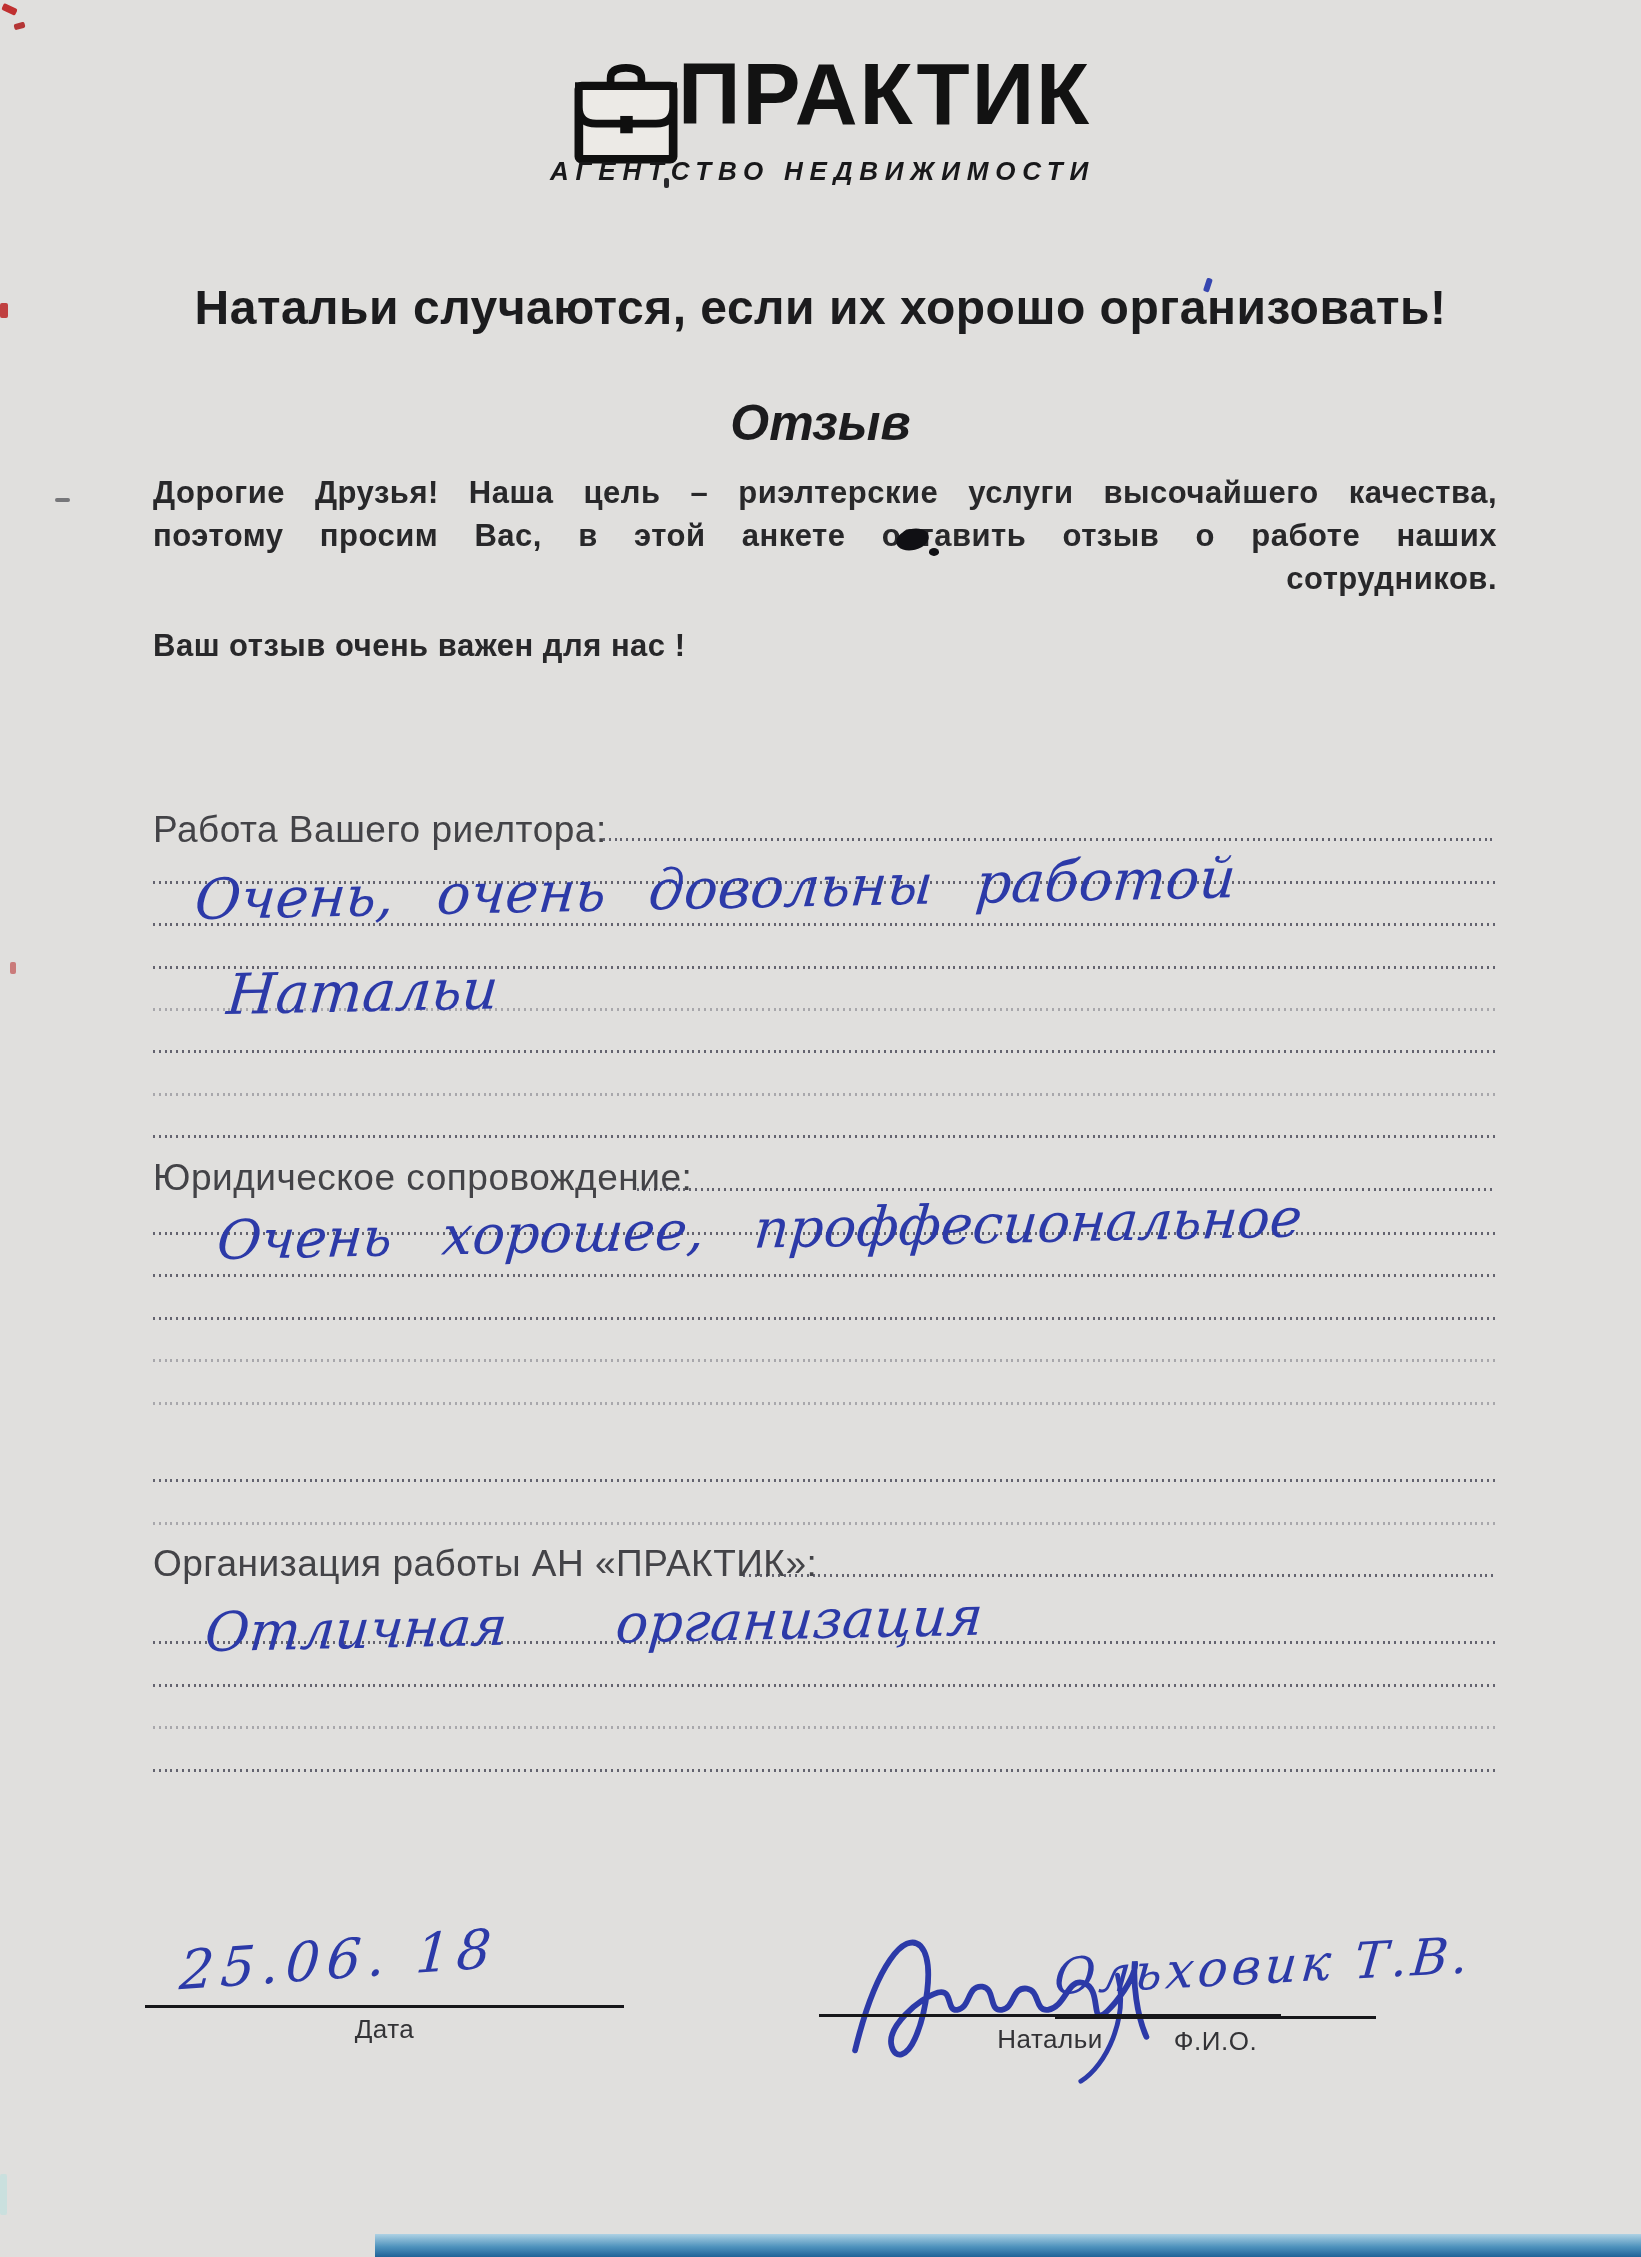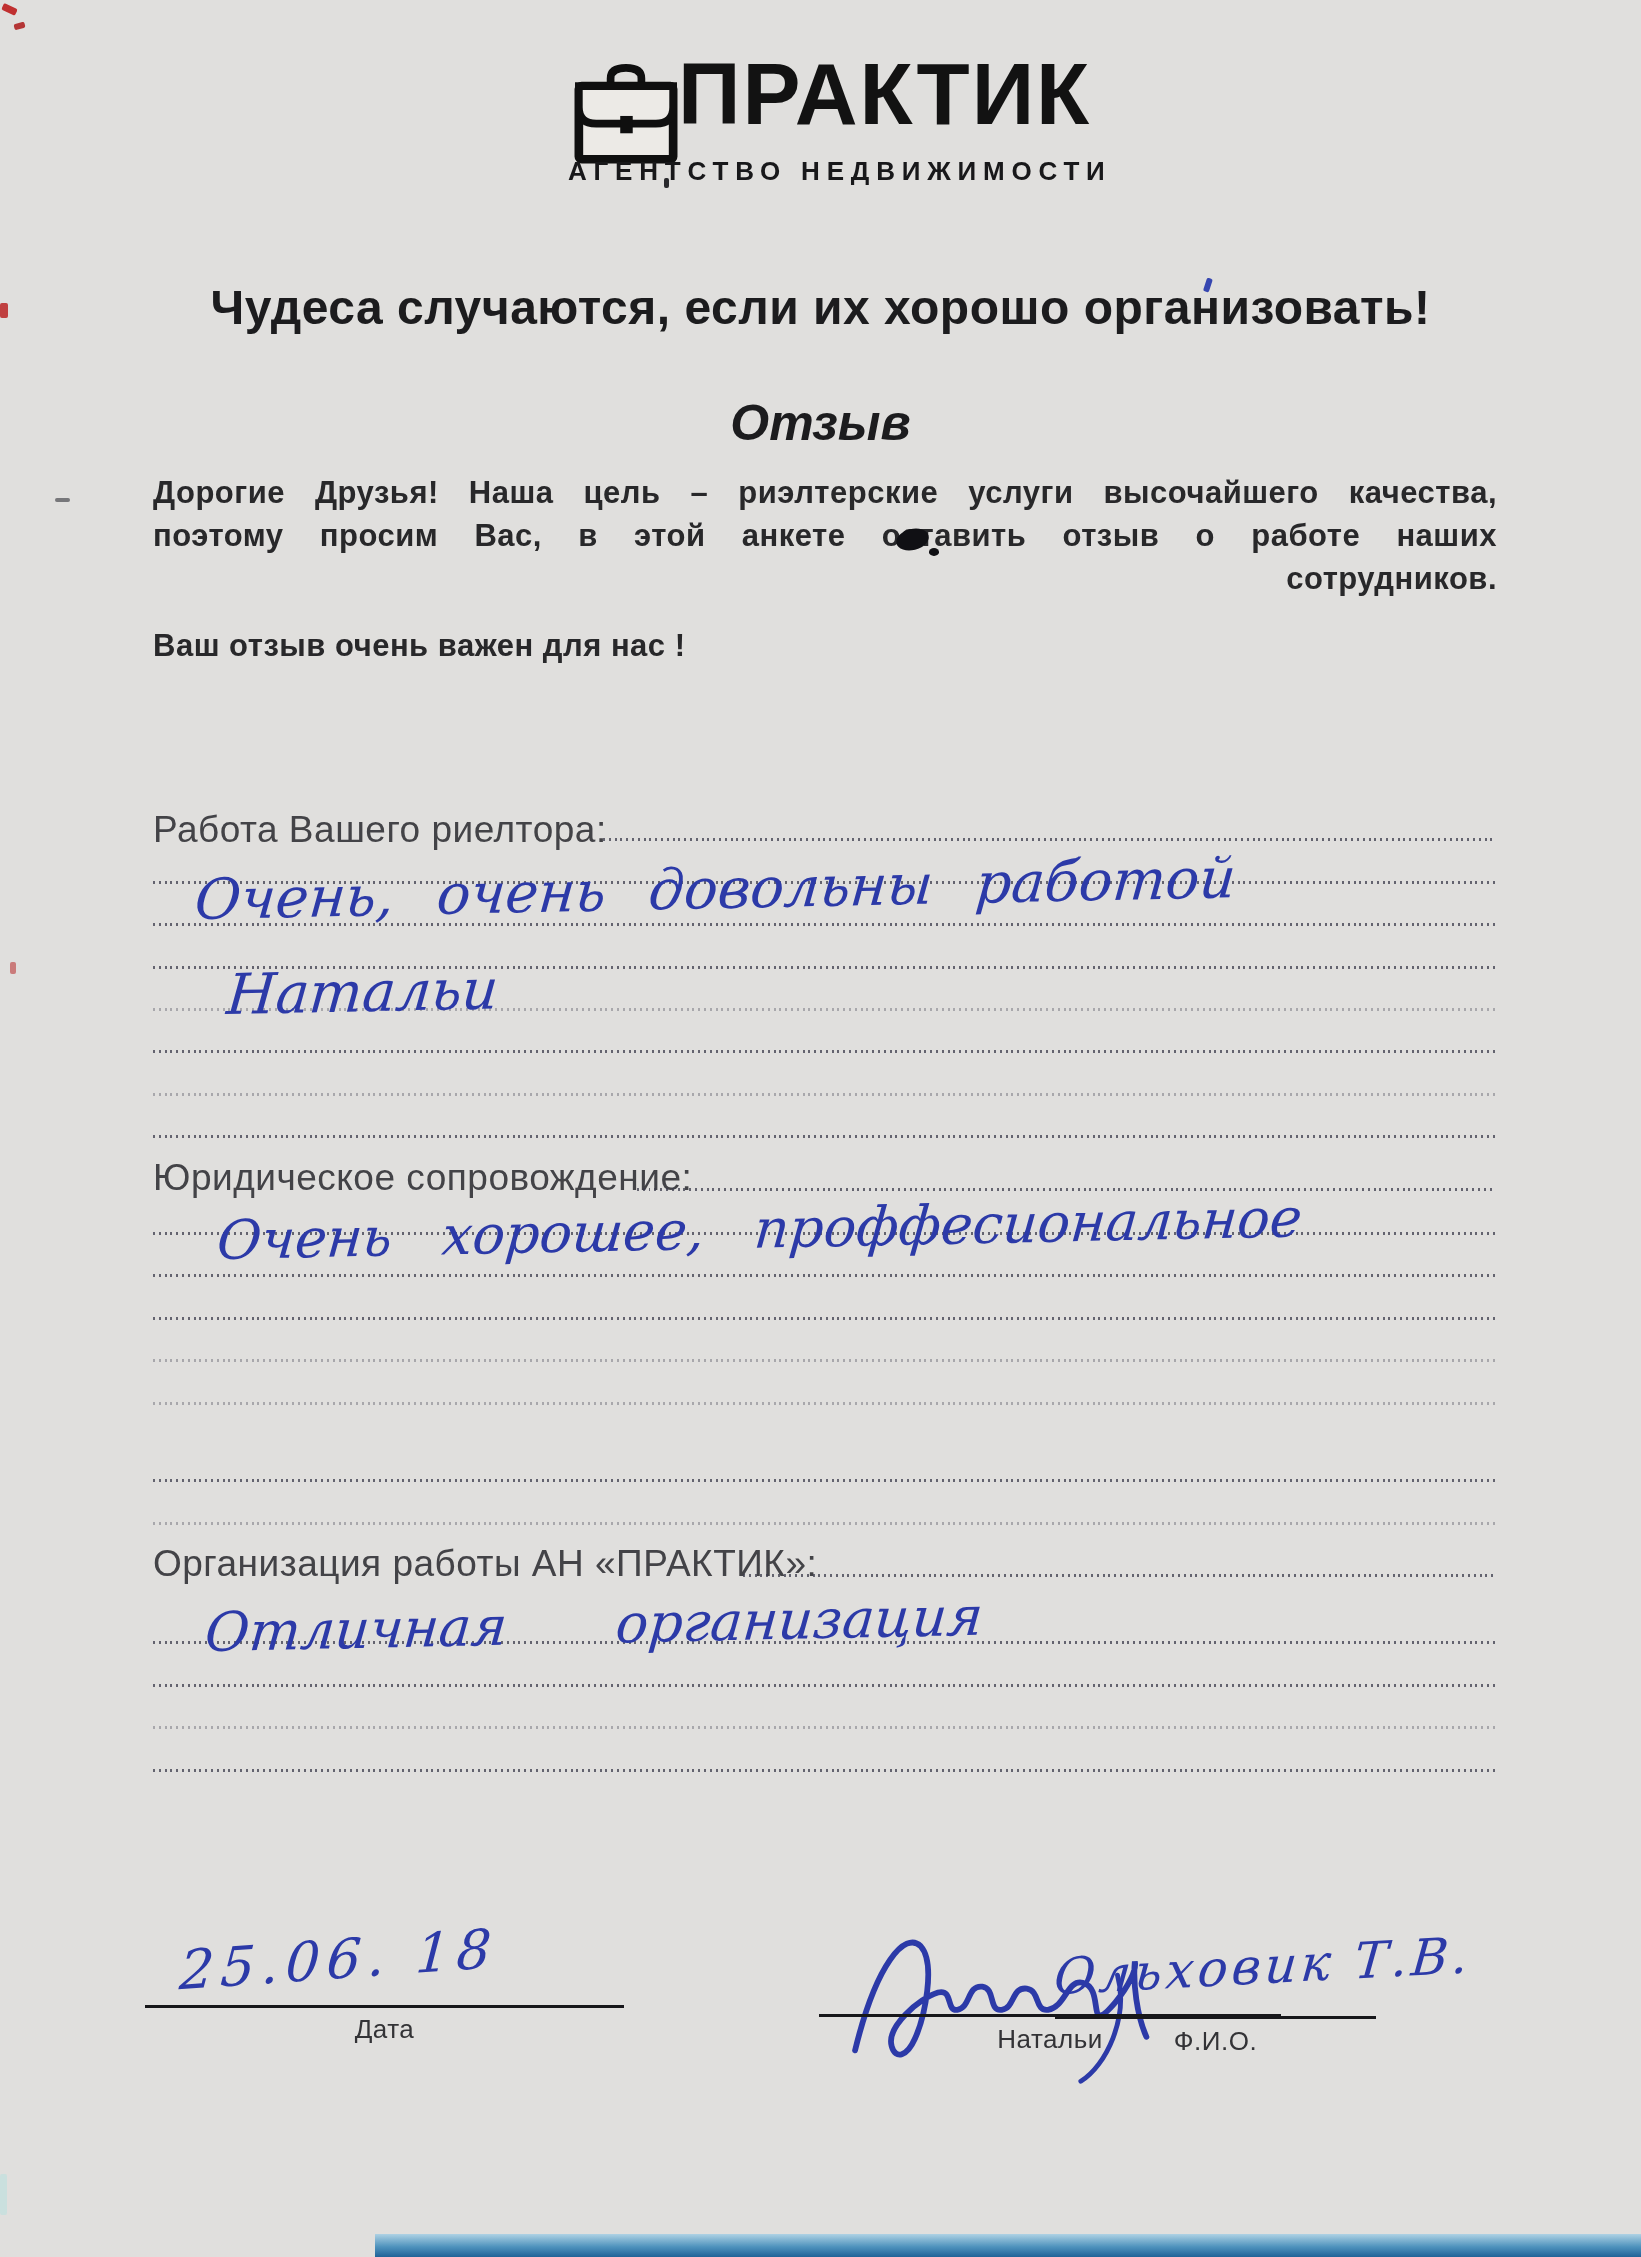--- a/index.html
+++ b/index.html
@@ -73,23 +73,23 @@
 
   <div class="abs" style="left:572px;top:64px;width:108px;height:102px;">
     <svg width="108" height="102" viewBox="0 0 112 106">
       <path d="M40,22 L40,15 Q40,4 56,4 Q72,4 72,15 L72,22" fill="none" stroke="#0f0f0f" stroke-width="8"></path>
       <rect x="7" y="23" width="98" height="76" rx="3" fill="#eceae6" stroke="#0f0f0f" stroke-width="9"></rect>
       <path d="M7,23 L105,23 L105,45 Q105,62 87,62 L25,62 Q7,62 7,45 Z" fill="#eceae6" stroke="#0f0f0f" stroke-width="8"></path>
       <rect x="50" y="54" width="13" height="18" fill="#0f0f0f"></rect>
     </svg>
   </div>
   <div class="abs brand" style="left:678px;top:50px;">ПРАКТИК</div>
-  <div class="abs brand-sub" style="left:568px;top:158px;">АГЕНТСТВО НЕДВИЖИМОСТИ</div>
+  <div class="abs brand-sub" style="left:550px;top:158px;font-style:italic;">АГЕНТСТВО НЕДВИЖИМОСТИ</div>
 
-  <div class="abs slogan" style="top:280px;">Чудеса случаются, если их хорошо организовать!</div>
+  <div class="abs slogan" style="top:280px;">Натальи случаются, если их хорошо организовать!</div>
   <div class="abs form-title" style="top:394px;font-style:italic;">Отзыв</div>
 
   <div class="abs intro" style="top:475px;">
     <div class="jline">Дорогие Друзья! Наша цель – риэлтерские услуги высочайшего качества,</div>
     <div class="jline">поэтому просим Вас, в этой анкете оставить отзыв о работе наших</div>
     <div class="lline">сотрудников.</div>
   </div>
   <div class="abs note" style="top:628px;">Ваш отзыв очень важен для нас !</div>
 
   <div class="abs sec-label" style="top:809px;">Работа Вашего риелтора:</div>

